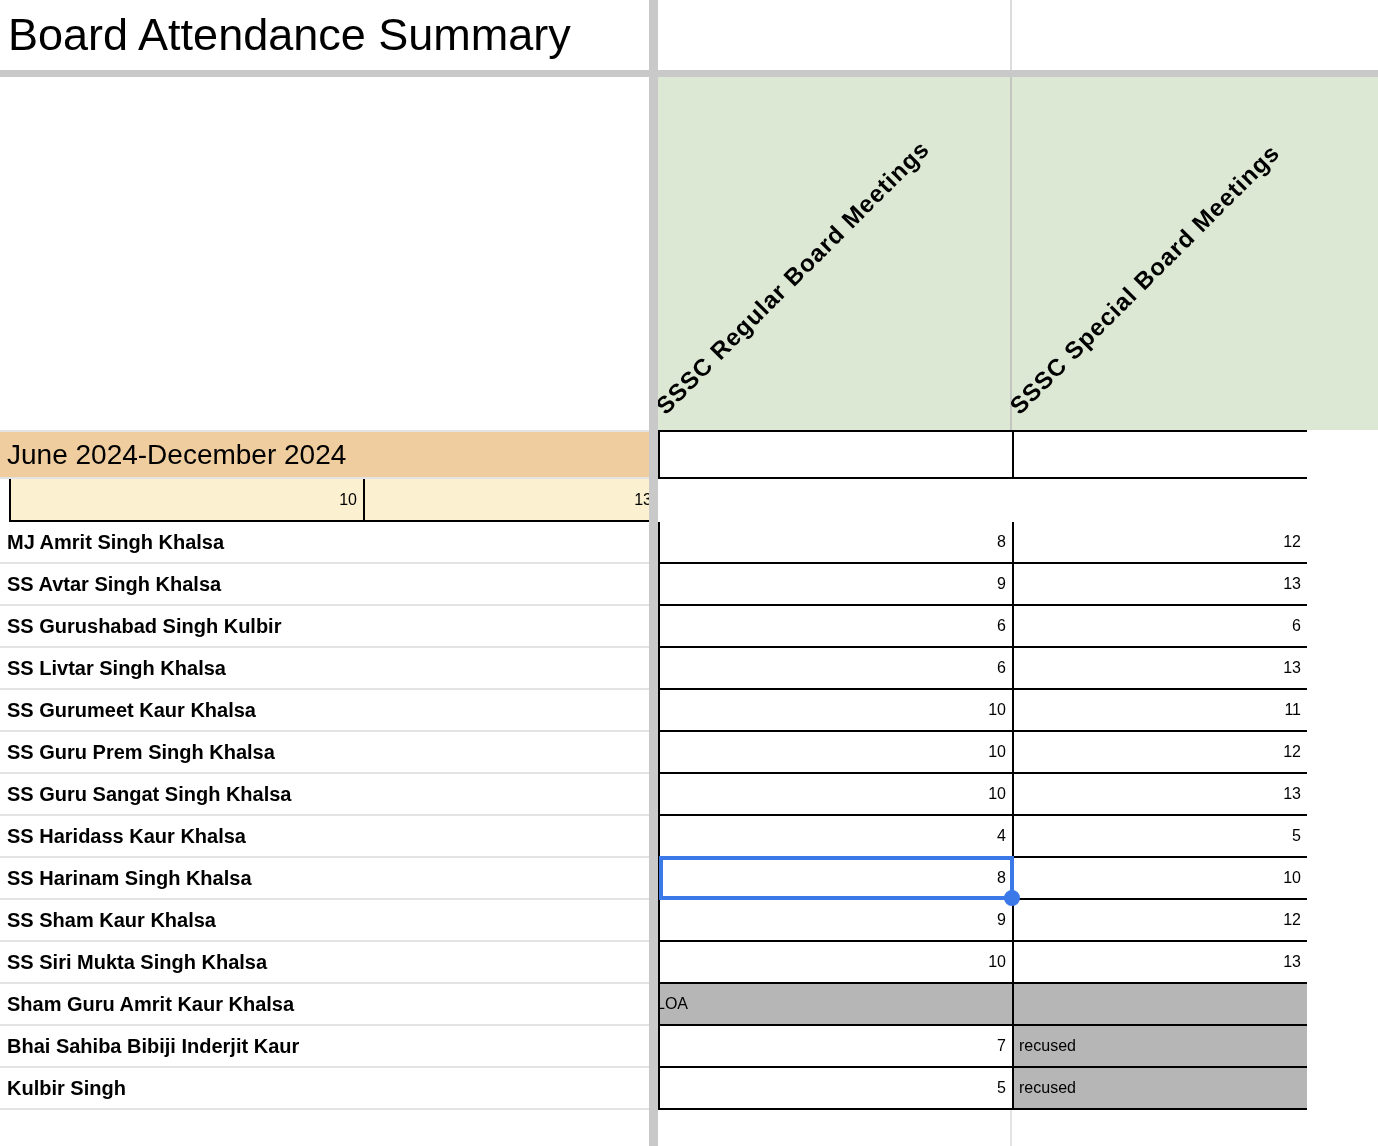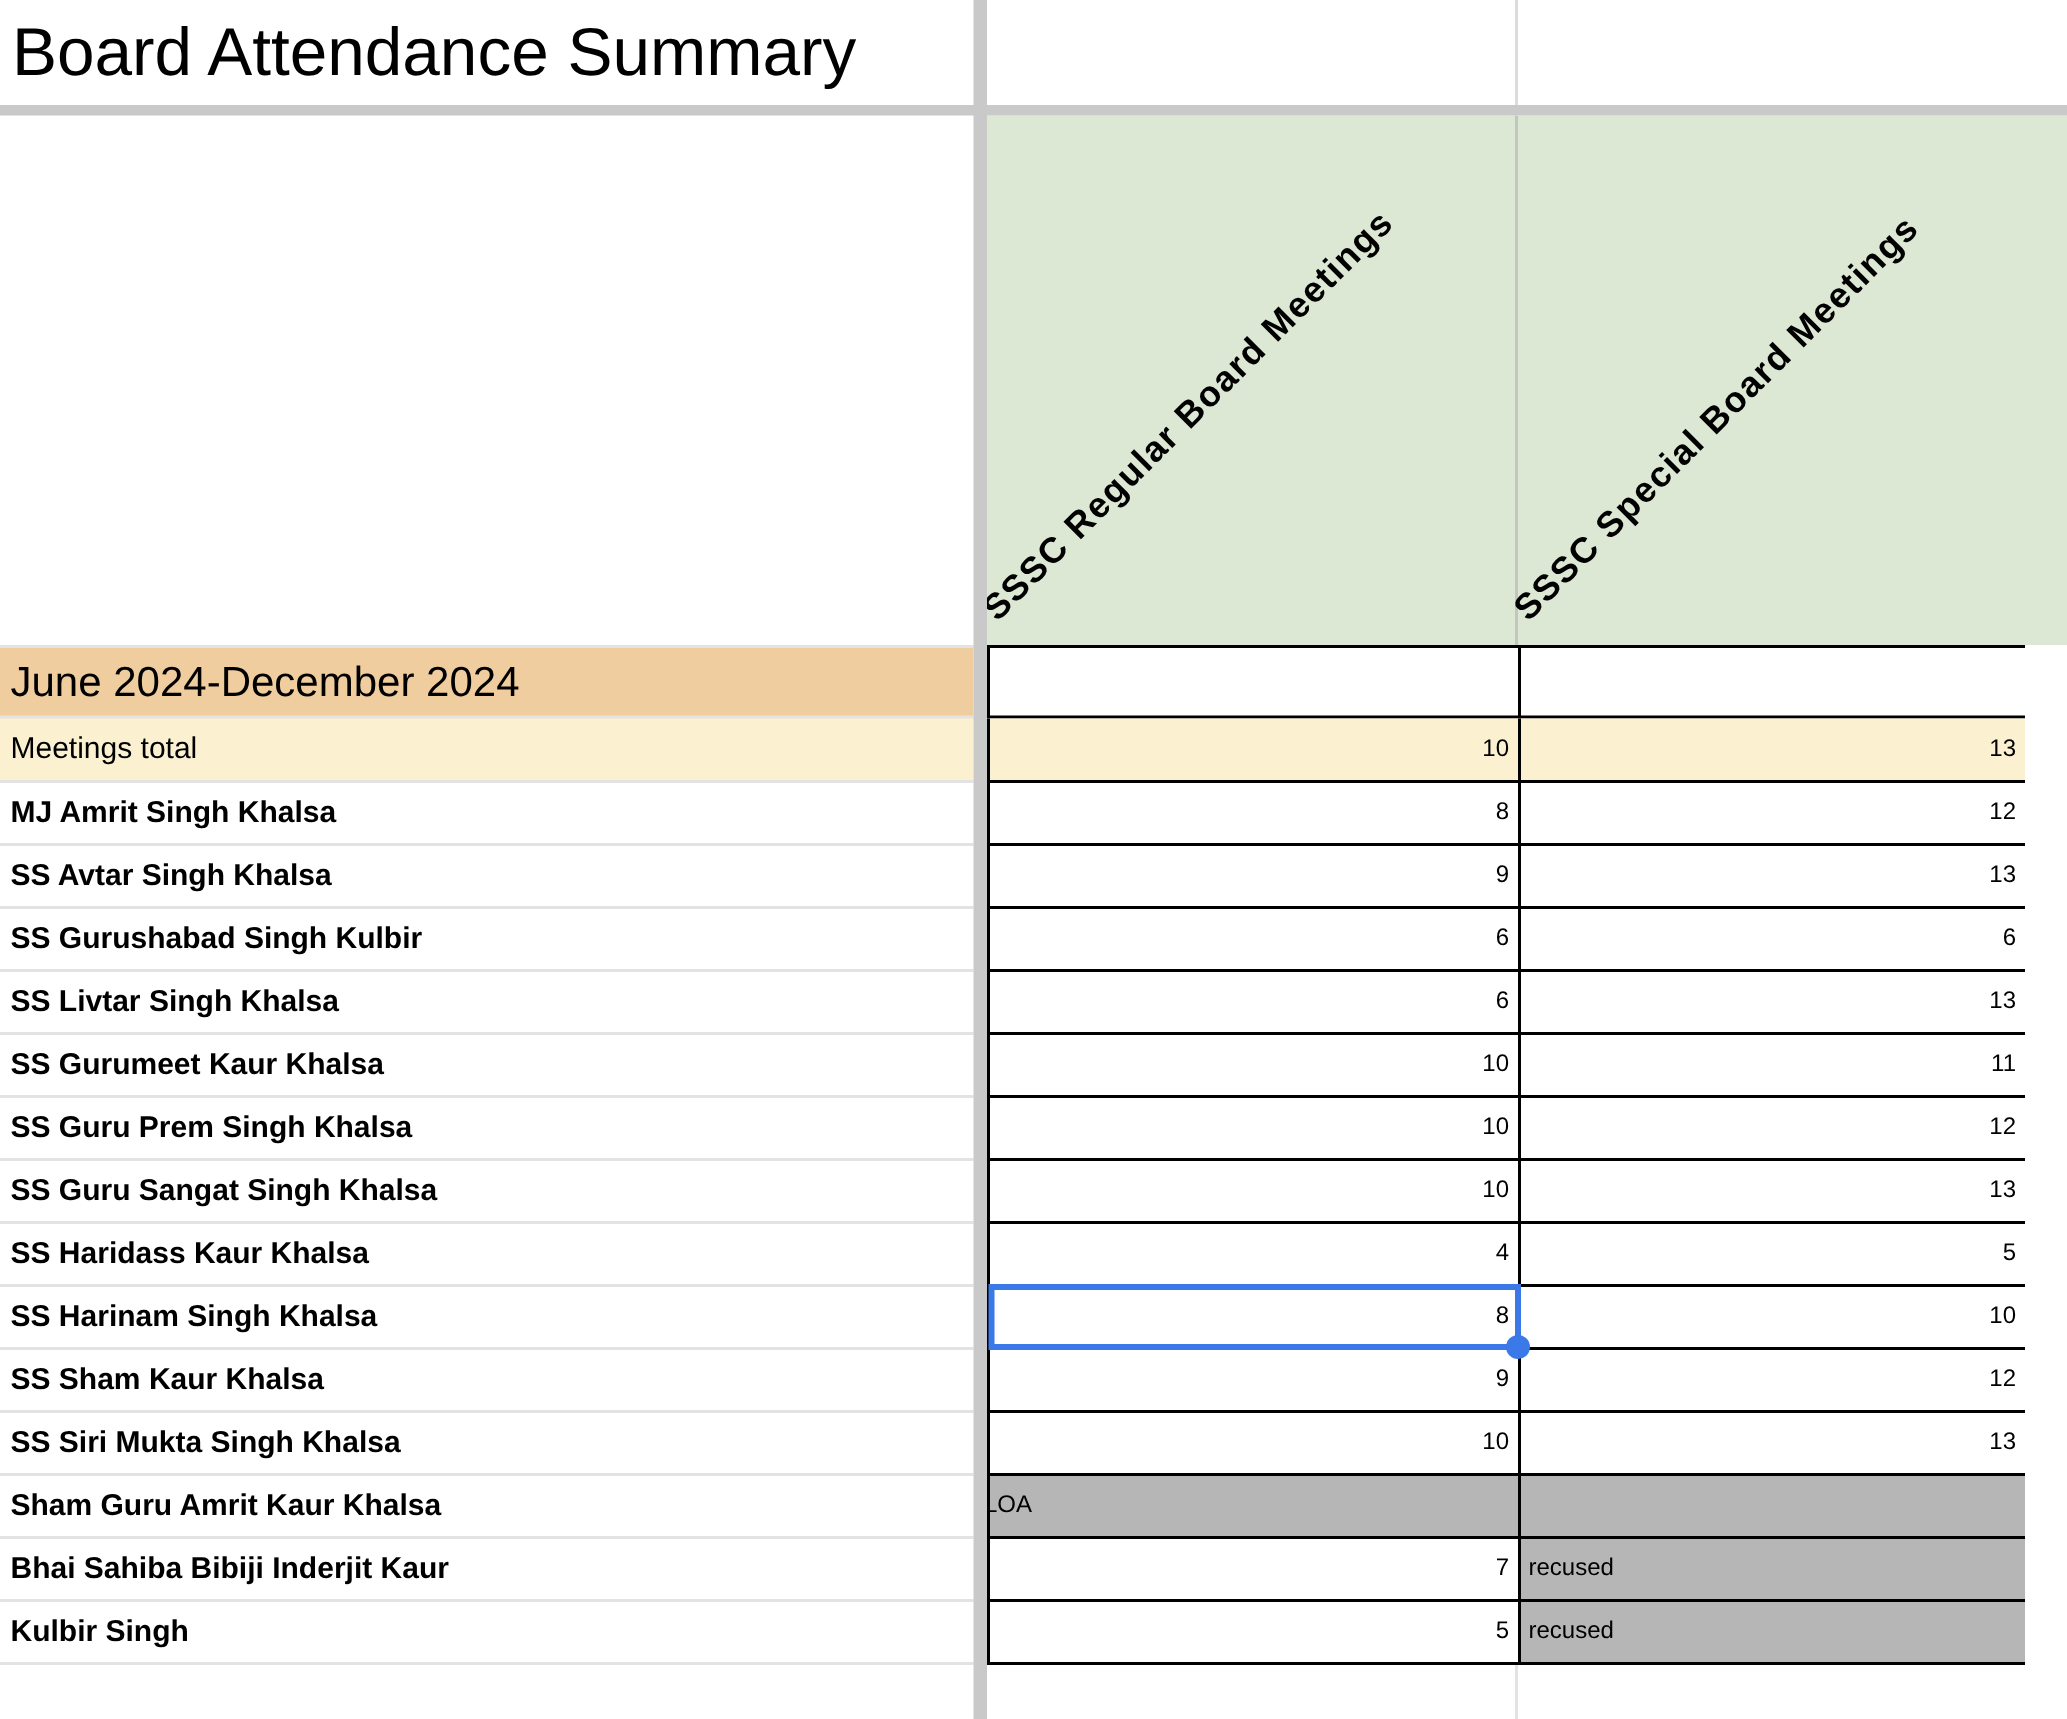--- a/index.html
+++ b/index.html
@@ -45,21 +45,21 @@
     background:#fff;border-bottom:2px solid var(--gridline);
     font-size:20px;font-weight:bold;white-space:nowrap;overflow:hidden;
   }
   .gap{width:9px;}
   .vcell{
     box-sizing:border-box;display:flex;align-items:center;background:#fff;position:relative;
     border-left:2px solid var(--cell-border);border-bottom:2px solid var(--cell-border);
     font-size:16px;white-space:nowrap;
   }
   .vcell.reg{width:354px;}
-  .vcell.spec{width:338px;}
+  .vcell.spec{width:295px;}
   .vcell.num{justify-content:flex-end;padding-right:6px;}
   .vcell.txt{justify-content:flex-start;padding-left:5px;}
   .vcell.loa{padding-left:0;text-indent:-4px;}
   .vcell.gray{background:var(--disabled-gray);}
   
   .row-period{height:49px;}
   .row-period .name-cell{background:var(--period-orange);font-weight:normal;font-size:28px;border-top:2px solid var(--gridline);}
   .row-period .vcell{border-top:2px solid var(--cell-border);}
   
   .row-totals{height:43px;}
@@ -103,23 +103,20 @@
     <div class="grid-row row-period">
       <div class="name-cell">
         <span>June 2024-December 2024</span>
       </div>
       <div class="gap"></div>
       <div class="vcell reg"></div>
       <div class="vcell spec"></div>
     </div>
 
     <div class="grid-row row-totals">
-      <div class="name-cell">
-        <span>Meetings total</span>
-      </div>
       <div class="gap"></div>
       <div class="vcell reg num">10</div>
       <div class="vcell spec num">13</div>
     </div>
 
     <div>
         <div class="grid-row member-row">
           <div class="name-cell">MJ Amrit Singh Khalsa</div>
           <div class="gap"></div>
           <div class="vcell reg num">8</div>

